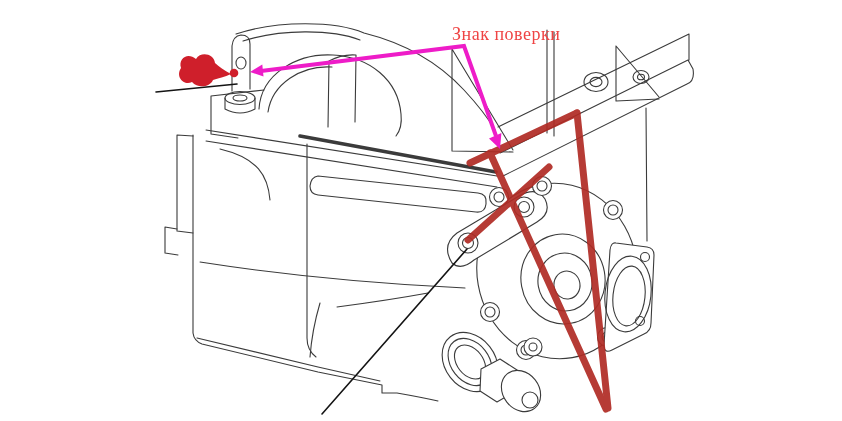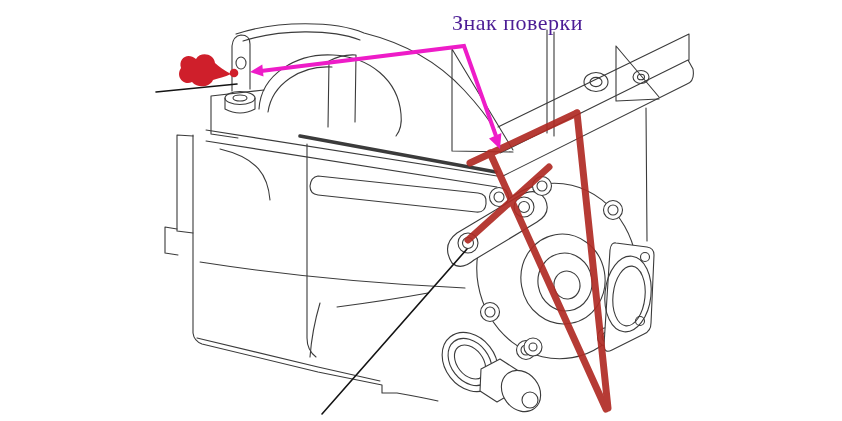--- a/index.html
+++ b/index.html
@@ -2,22 +2,22 @@
 <html><head>
 <meta charset="utf-8">
 <style>
   html,body{margin:0;padding:0;background:#ffffff;}
   .stage{
     position:relative;width:842px;height:421px;background:#ffffff;overflow:hidden;
     font-family:"Liberation Serif", serif;
   }
   .stage svg{position:absolute;left:0;top:0;}
   .label{
-    position:absolute;left:452px;top:10px;
-    font-size:22px;color:#4c1d95;letter-spacing:.5px;white-space:nowrap;
+    position:absolute;left:452px;top:24px;
+    font-size:18px;color:#ef4444;letter-spacing:.5px;white-space:nowrap;
   }
   
   .machine path,.machine ellipse,.machine circle,.machine line{fill:none;}
   .machine .wf{fill:#ffffff;}
 </style>
 </head>
 <body>
 
 <div class="stage">
 

